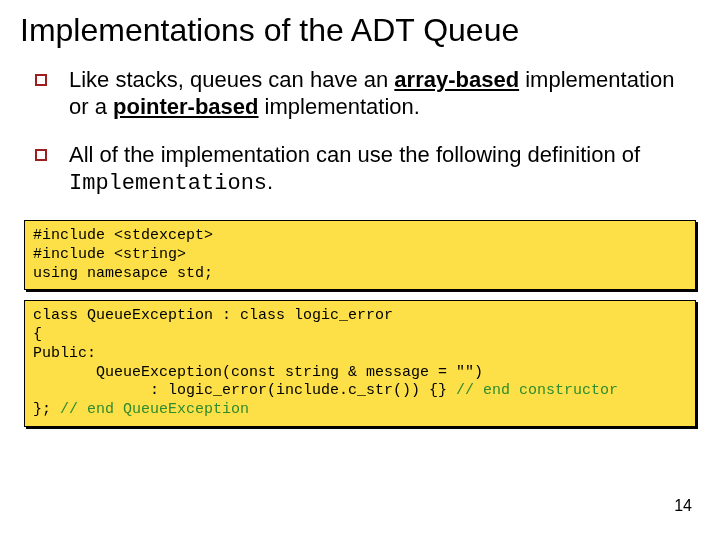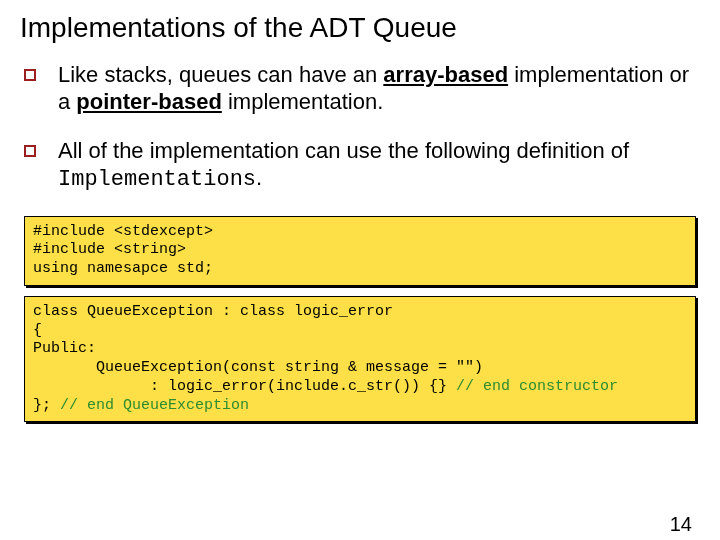--- a/index.html
+++ b/index.html
@@ -13,28 +13,28 @@
     position: relative;
     box-sizing: border-box;
   }
   .slide {
     padding: 12px 20px 0 20px;
     box-sizing: border-box;
     width: 100%;
     height: 100%;
   }
   .title {
-    font-size: 28px;
+    font-size: 32px;
     line-height: 1.15;
     margin: 0 0 18px 0;
     font-weight: 400;
     font-family: Verdana, Arial, sans-serif;
   }
   .bullets {
-    margin: 0;
+    margin: 11px;
     padding: 0 4px 0 4px;
   }
   .bullet-row {
     display: flex;
     align-items: flex-start;
     margin-bottom: 22px;
   }
   .bullet-marker {
     width: 12px;
     height: 12px;
@@ -62,22 +62,22 @@
     font-family: "Courier New", monospace;
     font-size: 15px;
     line-height: 1.25;
     white-space: pre;
     background: #fde047;
   }
   .codebox .comment { color: #2e8b2e; }
   .slide-num {
     position: absolute;
     right: 28px;
-    bottom: 4px;
-    font-size: 20px;
+    bottom: 25px;
+    font-size: 16px;
     font-family: Verdana, Arial, sans-serif;
     margin-left: 30px;
   }
 </style>
 </head>
 <body>
 
 <div class="slide">
 
   <h1 class="title">Implementations of the ADT Queue</h1>

